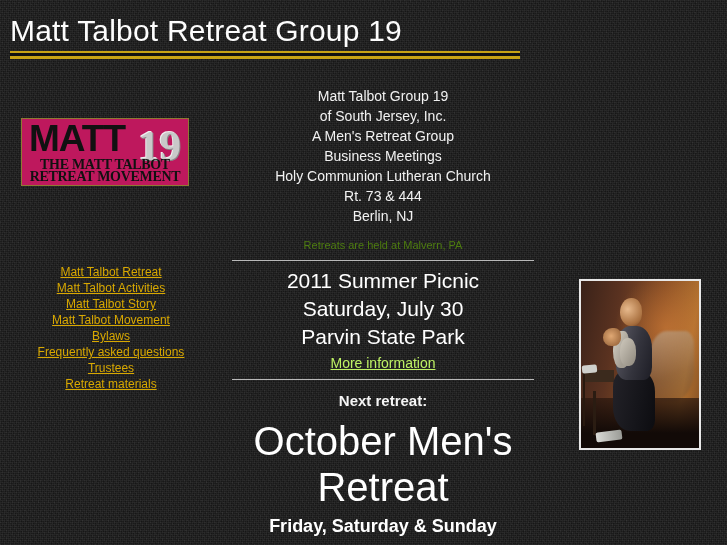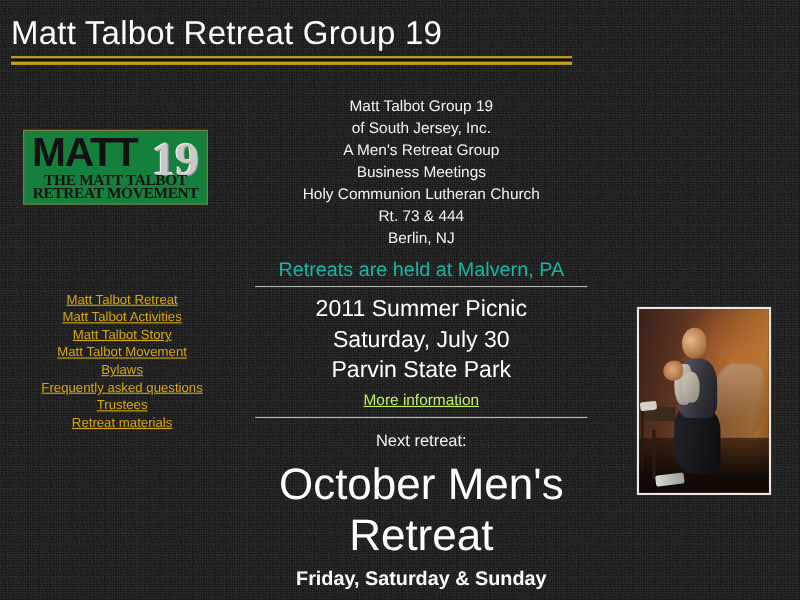--- a/index.html
+++ b/index.html
@@ -64,21 +64,21 @@
     position: absolute;
     left: 0;
     top: 118px;
     width: 222px;
     text-align: center;
   }
   #logo-box {
     width: 168px;
     height: 68px;
     margin-left: 21px;
-    background: #15803d;
+    background: #be185d;
     border: 1px solid #8d7a33;
     position: relative;
     box-sizing: border-box;
     overflow: hidden;
   }
   #logo-matt {
     position: absolute;
     left: 7px;
     top: 0px;
     font-family: "Liberation Sans", sans-serif;
@@ -135,23 +135,23 @@
     text-align: center;
   }
   .info-line {
     font-size: 14px;
     line-height: 20px;
     color: #f2f2f2;
     white-space: nowrap;
   }
   #malvern-line {
     margin-top: 10px;
-    font-size: 18px;
+    font-size: 11px;
     line-height: 18px;
-    color: #14b8a6;
+    color: #4d7c0f;
   }
   .hr {
     height: 0;
     border: 0;
     border-top: 1px solid #b9b9b9;
     margin: 6px 10px;
   }
   .picnic-line {
     font-size: 21px;
     line-height: 28px;
@@ -163,20 +163,21 @@
     font-size: 14px;
     line-height: 20px;
     color: #bef264;
     text-decoration: underline;
   }
   #next-retreat-label {
     margin-top: 10px;
     font-size: 15px;
     line-height: 22px;
     color: #f5f5f5;
+    font-weight: bold;
   }
   #next-retreat-title {
     margin-top: 6px;
     font-size: 40px;
     line-height: 46px;
     font-weight: 400;
     color: #ffffff;
   }
   #next-retreat-days {
     margin-top: 4px;

